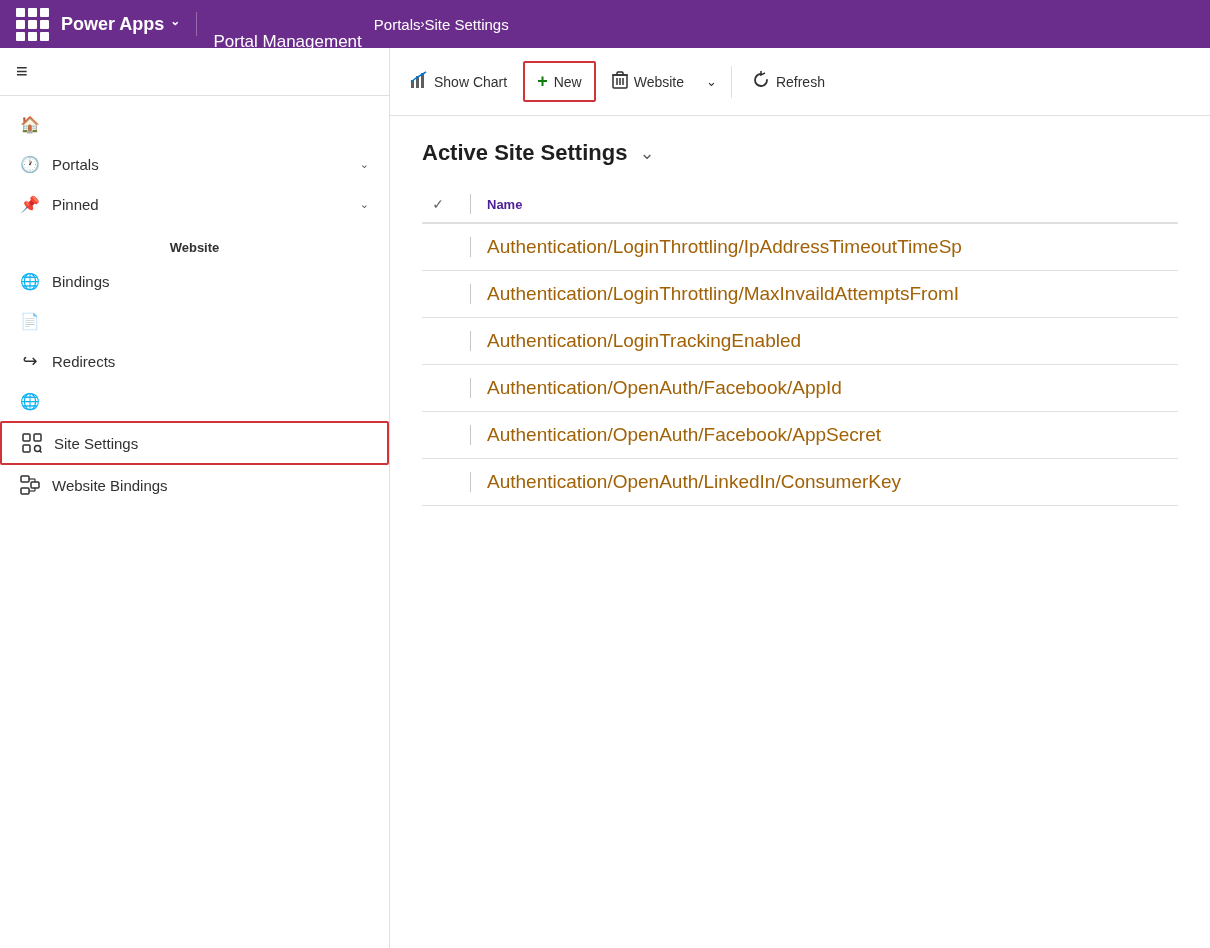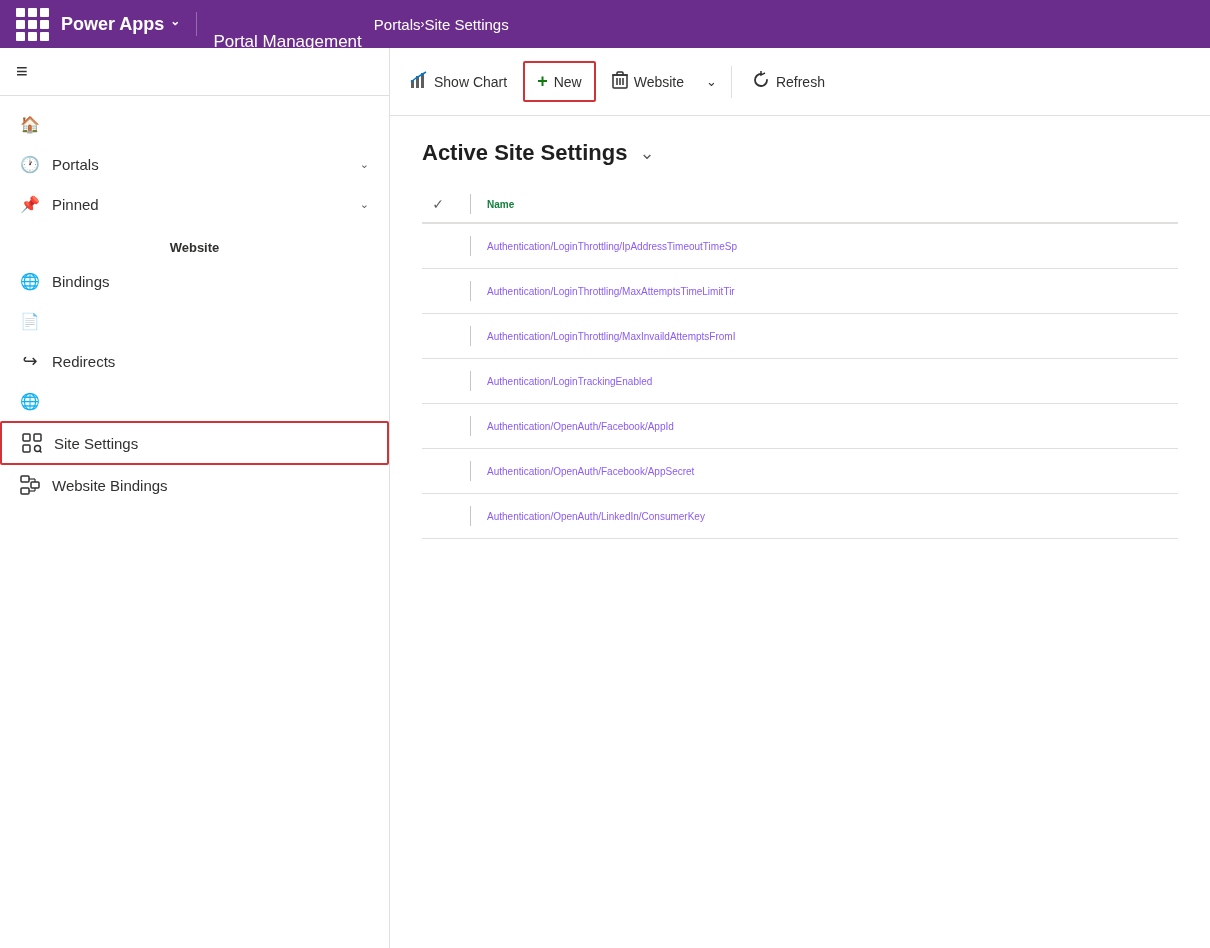--- a/index.html
+++ b/index.html
@@ -230,42 +230,42 @@
     .col-check-mark {
       font-size: 14px;
       color: #605e5c;
     }
     .col-divider {
       width: 1px;
       height: 20px;
       background: #c8c6c4;
     }
     .col-name {
-      font-size: 10px;
+      font-size: 13px;
       font-weight: 600;
-      color: #15803d;
+      color: #4c1d95;
     }
     .table-rows {
       display: flex;
       flex-direction: column;
     }
     .table-row {
       display: flex;
       align-items: center;
       border-bottom: 1px solid #e1dfdd;
       padding: 12px 0;
       gap: 16px;
       cursor: pointer;
     }
     .row-spacer {
       width: 32px;
     }
     .row-link {
-      font-size: 10px;
-      color: #8b5cf6;
+      font-size: 19px;
+      color: #a16207;
       text-decoration: none;
     }
   </style>
 </head>
 <body>
 
 <div class="top-bar">
   <div class="top-bar-grid">
     <div class="grid-dot"></div>
       <div class="grid-dot"></div>
@@ -431,25 +431,20 @@
       </div>
 
       <div class="table-rows">
 
         <div class="table-row">
           <div class="row-spacer"></div>
           <div class="col-divider"></div>
           <a class="row-link">Authentication/LoginThrottling/IpAddressTimeoutTimeSp</a>
         </div>
 
-        <div class="table-row">
-          <div class="row-spacer"></div>
-          <div class="col-divider"></div>
-          <a class="row-link">Authentication/LoginThrottling/MaxAttemptsTimeLimitTir</a>
-        </div>
 
         <div class="table-row">
           <div class="row-spacer"></div>
           <div class="col-divider"></div>
           <a class="row-link">Authentication/LoginThrottling/MaxInvaildAttemptsFromI</a>
         </div>
 
         <div class="table-row">
           <div class="row-spacer"></div>
           <div class="col-divider"></div>

